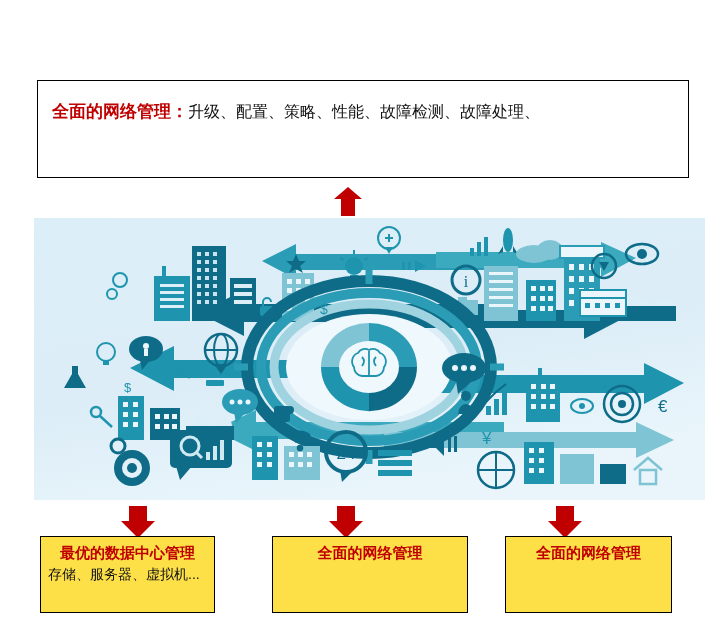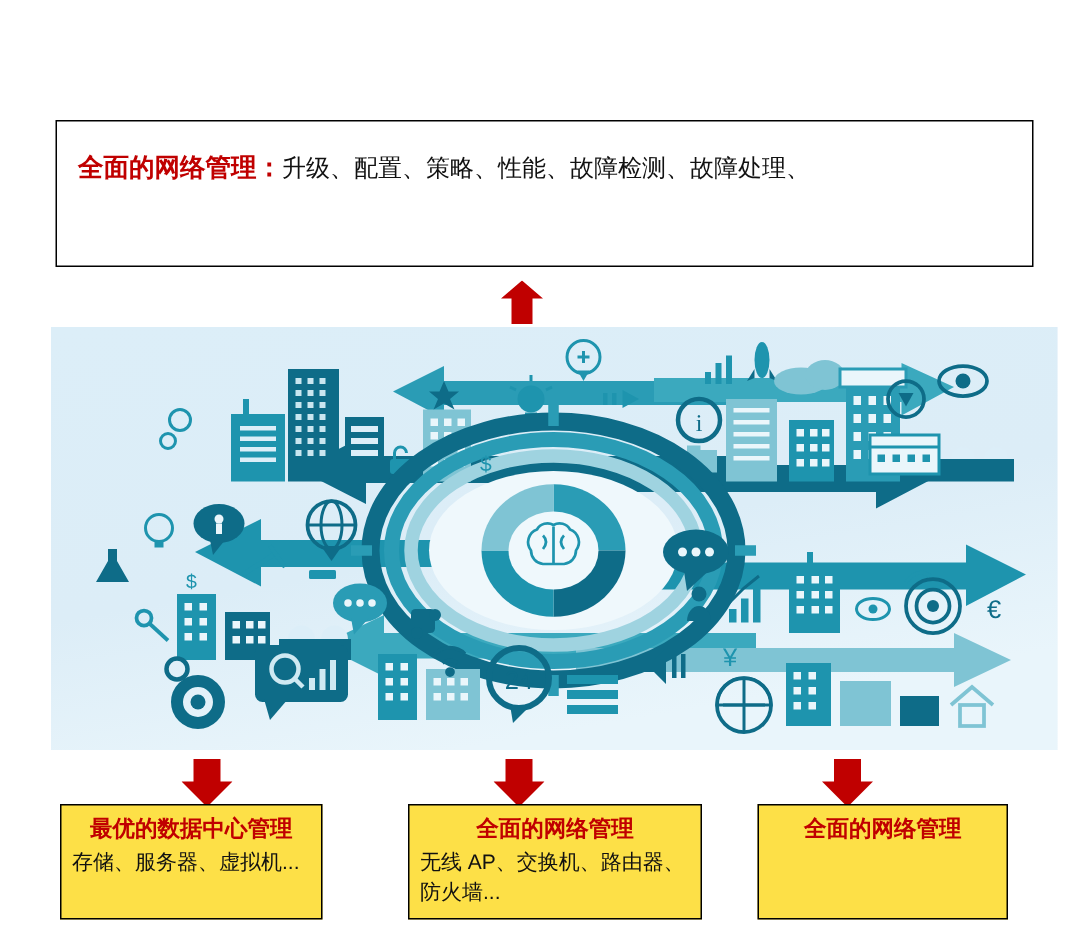--- a/index.html
+++ b/index.html
@@ -567,19 +567,18 @@
       <polygon points="8,0 26,0 26,15 34,15 17,32 0,15 8,15" fill="#C00000"></polygon>
     </svg>
   </div>
 
   <div class="bbox bbox1">
     <div class="bbox-title">最优的数据中心管理</div>
     <div class="bbox-body">存储、服务器、虚拟机...</div>
   </div>
   <div class="bbox bbox2">
     <div class="bbox-title">全面的网络管理</div>
-    <div class="bbox-body">无线 AP、交换机、路由器、防火墙...</div>
   </div>
   <div class="bbox bbox3">
     <div class="bbox-title">全面的网络管理</div>
   </div>
 
 </div>
 
 </body></html>

